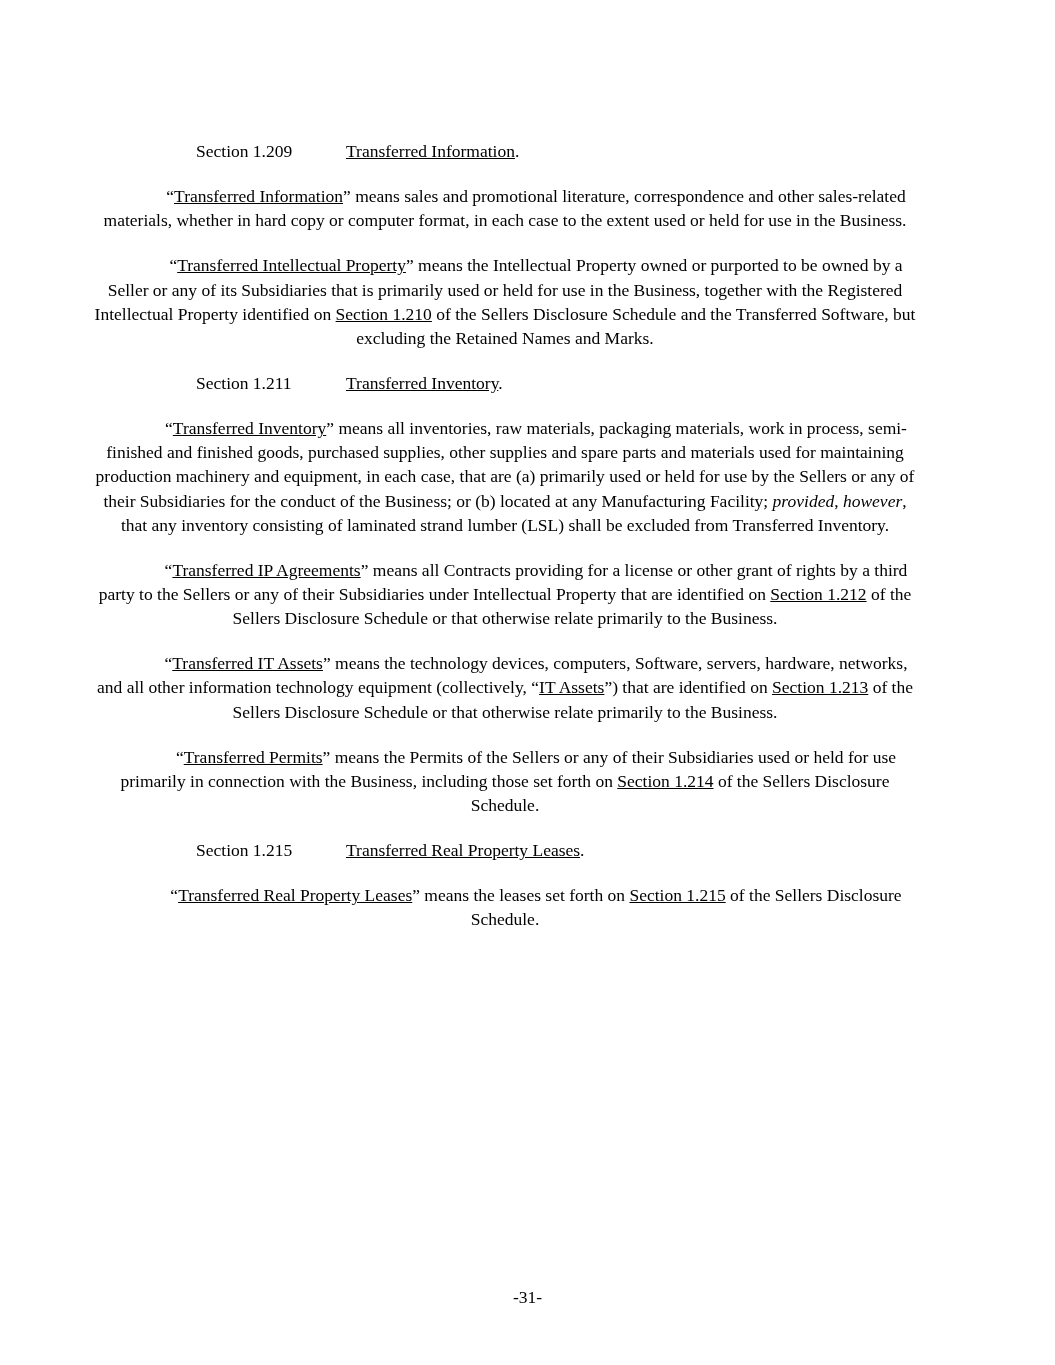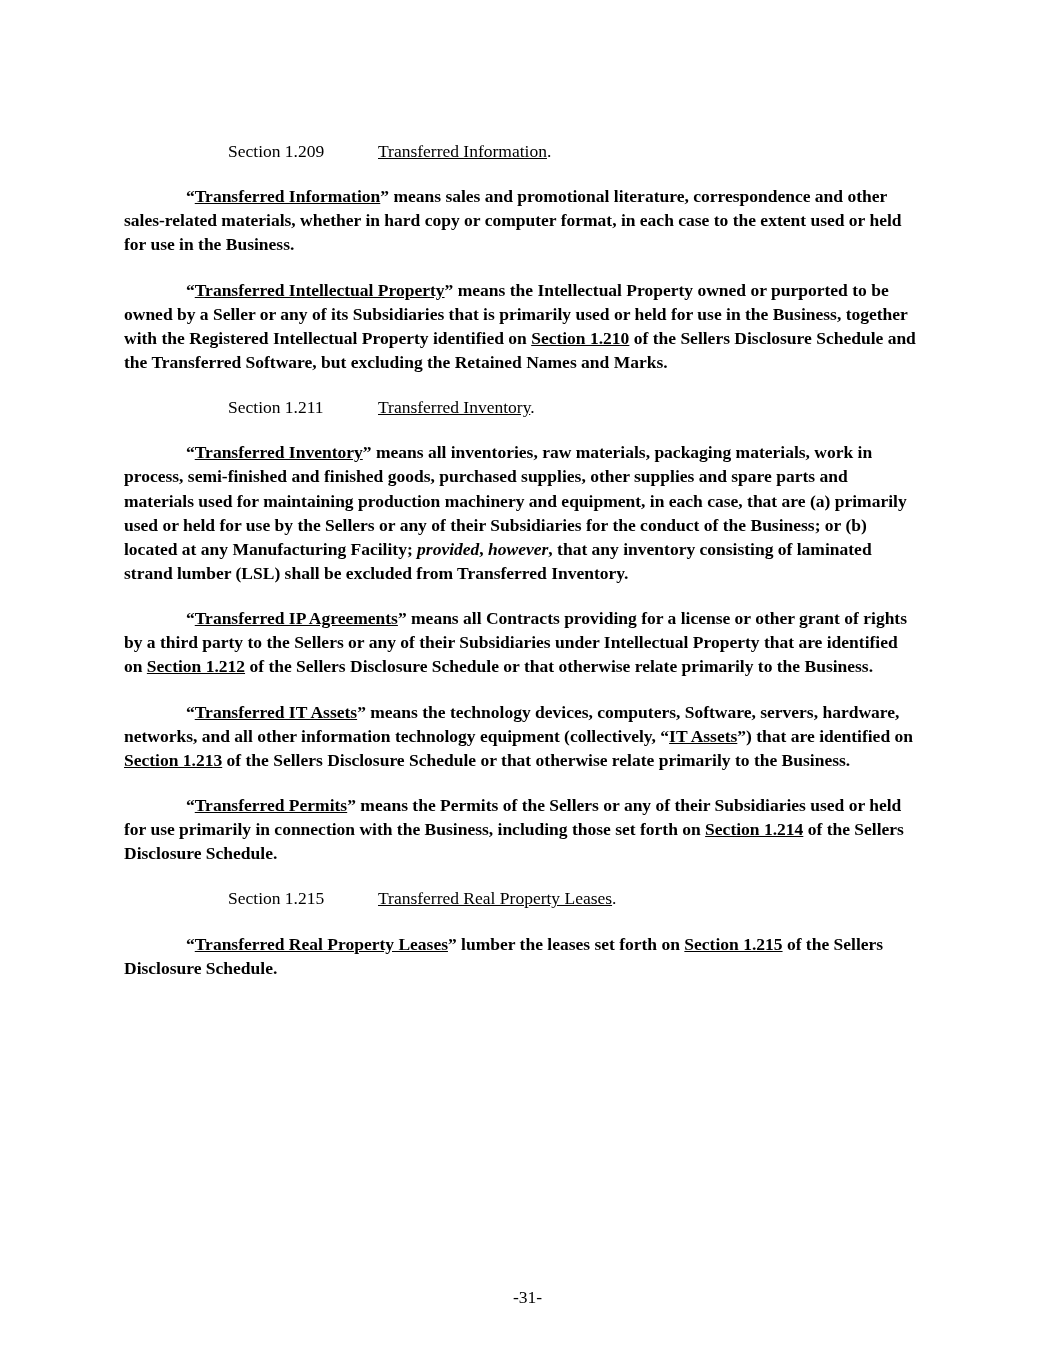--- a/index.html
+++ b/index.html
@@ -11,40 +11,39 @@
     position: relative;
     width: 1055px;
     height: 1365px;
     margin: 0 auto;
     background: #ffffff;
     color: #000000;
     font-family: "Liberation Serif", "DejaVu Serif", serif;
     font-size: 17.5px;
     line-height: 1.38;
     box-sizing: border-box;
-    padding: 118px 125px 0 112px;
+    padding: 118px 125px 0 80px;
     overflow: hidden;
   }
   .doc-body section {
     margin: 0;
   }
   .heading {
     margin: 21px 0;
     padding-left: 116px;
     white-space: nowrap;
   }
   .h-label {
     display: inline-block;
     min-width: 150px;
   }
   .para {
     margin: 21px 12px;
     text-indent: 62px;
-    text-align: left;
-    font-weight: bold;
+    text-align: center;
   }
   .u {
     text-decoration: underline;
   }
   .i {
     font-style: italic;
   }
   .page-number {
     position: absolute;
     left: 0;
@@ -85,17 +84,17 @@
       </section>
 
   <section>
   <p class="para"><span>“</span><span class="u">Transferred Permits</span><span>” means the Permits of the Sellers or any of their Subsidiaries used or held for use primarily in connection with the Business, including those set forth on </span><span class="u">Section 1.214</span><span> of the Sellers Disclosure Schedule.</span></p>
       </section>
 
   <section>
     <div class="heading">
       <span class="h-label">Section 1.215</span><span class="h-title"><span class="u t-title">Transferred Real Property Leases</span><span class="t-suffix">.</span></span>
     </div>
-  <p class="para"><span>“</span><span class="u">Transferred Real Property Leases</span><span>” lumber the leases set forth on </span><span class="u">Section 1.215</span><span> of the Sellers Disclosure Schedule.</span></p>
+  <p class="para"><span>“</span><span class="u">Transferred Real Property Leases</span><span>” means the leases set forth on </span><span class="u">Section 1.215</span><span> of the Sellers Disclosure Schedule.</span></p>
       </section>
 </main>
   <div class="page-number">-31-</div>
 </div>
 
 </body></html>

